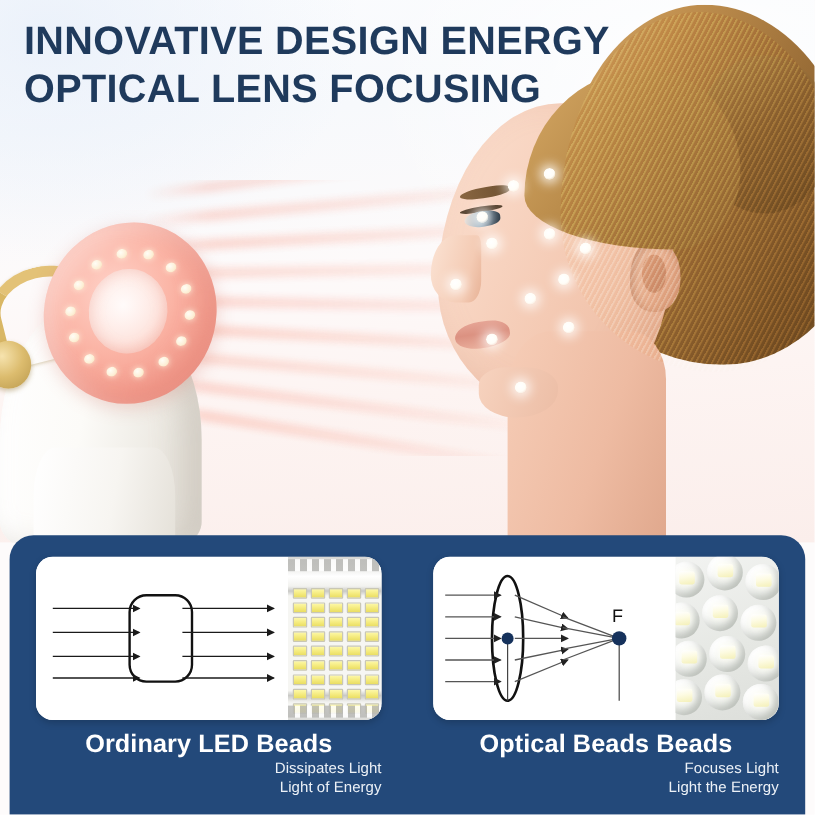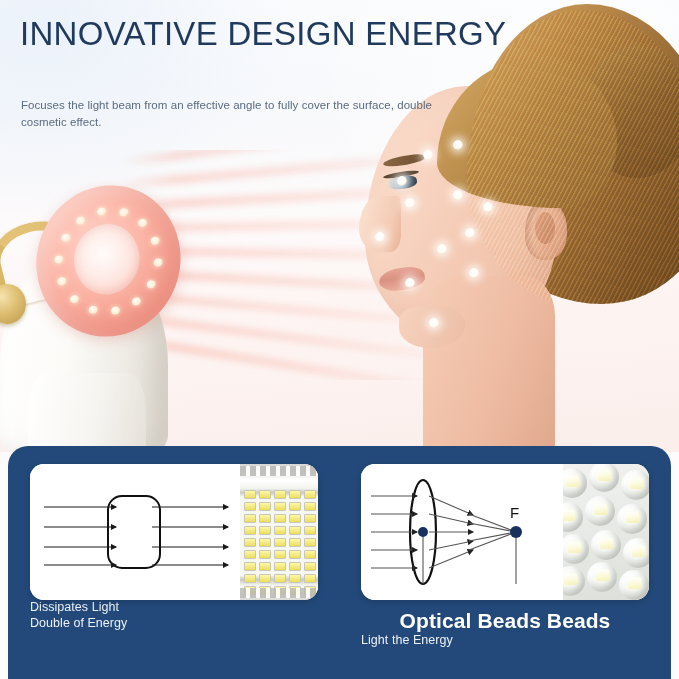--- a/index.html
+++ b/index.html
@@ -162,21 +162,21 @@
     box-shadow:0 0 9px 3px rgba(255,255,255,.8);
   }
 
   
   .headline {
     position:absolute; left:20px; top:14px; width:520px;
     z-index:30;
   }
   .headline h1 {
     font-size:33px; line-height:40px;
-    font-weight:400; letter-spacing:.3px;
+    font-weight:700; letter-spacing:.3px;
     color:#1f3a5c;
     white-space:nowrap;
   }
   .subtext {
     position:absolute; left:21px; top:97px; width:430px; z-index:30;
     font-size:11.5px; line-height:16.5px; color:#5b6b80; letter-spacing:.05px;
   }
 
   
   .panel {
@@ -237,21 +237,21 @@
     border-radius:2px;
     background:linear-gradient(170deg,#ffffff 0%, #fdfbe2 45%, #f4f0b8 100%);
     box-shadow:0 0 5px rgba(255,255,240,.95);
   }
 
   .cmp-title {
     margin-top:9px; text-align:center; color:#ffffff;
     font-size:21px; font-weight:700; letter-spacing:.1px;
   }
   .cmp-sub {
-    text-align:left; color:#ecf1f7;
+    text-align:right; color:#ecf1f7;
     font-size:12.5px; line-height:15.5px; font-weight:400; letter-spacing:.05px;
   }
 
   .vs {
     position:absolute; left:50%; top:500px; transform:translateX(-50%);
     z-index:40;
     font-size:54px; font-weight:700; font-style:italic; color:#ffffff;
     letter-spacing:-2px; line-height:54px;
     text-shadow:0 2px 3px rgba(10,30,60,.45);
   }
@@ -331,22 +331,22 @@
           <div class="spot" style="left: 18px; top: 232px;"></div>
           <div class="spot" style="left: 48px; top: 278px;"></div>
           <div class="spot" style="left: 112px; top: 268px;"></div>
           <div class="spot" style="left: 72px; top: 318px;"></div>
           <div class="spot" style="left: 40px; top: 176px;"></div>
         </div>
     </div>
 
     <div class="headline">
       <h1>INNOVATIVE DESIGN ENERGY</h1>
+      <h1>OPTICAL LENS FOCUSING</h1>
     </div>
-    <div class="subtext">Focuses the light beam from an effective angle to fully cover the surface, double cosmetic effect.</div>
   </div>
 
   <div class="panel">
     <div class="panel-inner">
 
       <div class="cmp-col left">
         <div class="cmp-card">
           <div class="diagram">
             <svg width="100%" height="136" viewBox="0 0 210 136">
               <defs>
@@ -414,22 +414,23 @@
                 <div class="led-cell"></div>
                 <div class="led-cell"></div>
                 <div class="led-cell"></div>
                 <div class="led-cell"></div>
                 <div class="led-cell"></div>
                 <div class="led-cell"></div>
               </div>
             <div class="strip-notch-bot"></div>
           </div>
         </div>
+        <div class="cmp-title">Ordinary LED Beads</div>
         <div class="cmp-sub">Dissipates Light</div>
-        <div class="cmp-sub">Double of Energy</div>
+        <div class="cmp-sub">Light of Energy</div>
       </div>
 
       <div class="cmp-col right">
         <div class="cmp-card">
           <div class="diagram">
             <svg width="100%" height="136" viewBox="0 0 202 136">
               <defs>
                 <marker id="arrR" markerWidth="8" markerHeight="8" refX="5" refY="3" orient="auto">
                   <path d="M0,0 L6,3 L0,6 z" fill="#222"></path>
                 </marker>
@@ -471,20 +472,21 @@
               <div class="bead" style="left: 54px; top: 40px;"></div>
               <div class="bead" style="left: -4px; top: 70px;"></div>
               <div class="bead" style="left: 28px; top: 66px;"></div>
               <div class="bead" style="left: 60px; top: 74px;"></div>
               <div class="bead" style="left: -8px; top: 102px;"></div>
               <div class="bead" style="left: 24px; top: 98px;"></div>
               <div class="bead" style="left: 56px; top: 106px;"></div>
             </div>
         </div>
         <div class="cmp-title">Optical Beads Beads</div>
+        <div class="cmp-sub">Focuses Light</div>
         <div class="cmp-sub">Light the Energy</div>
       </div>
 
     </div>
   </div>
 
 
 </div>
 
 </body></html>

